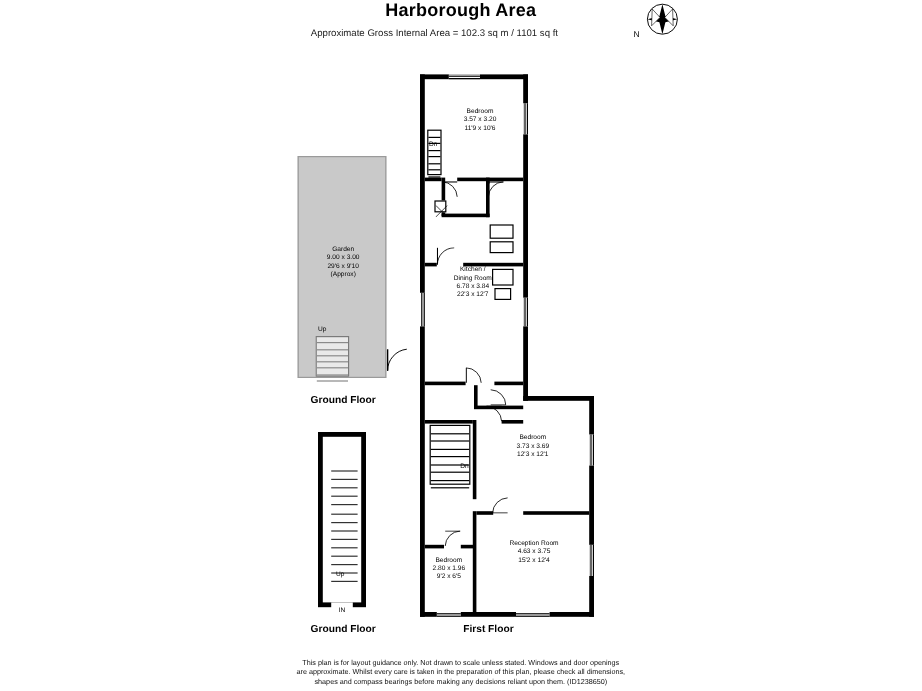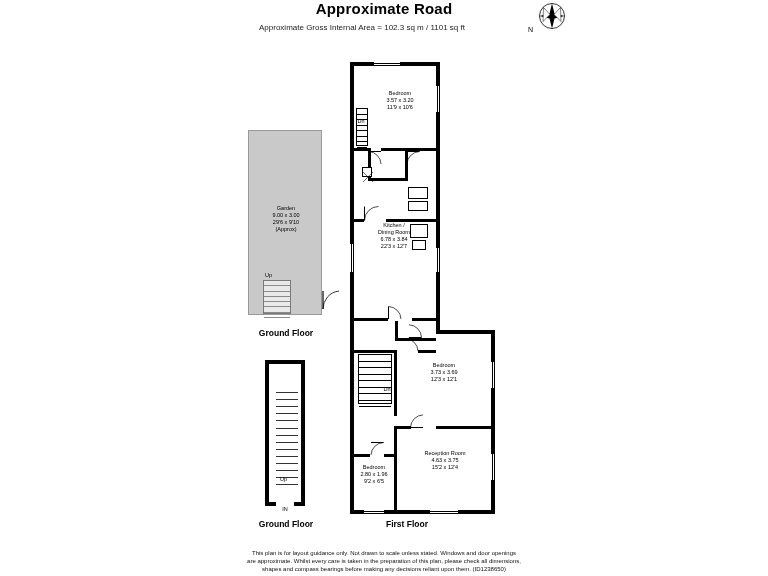--- a/index.html
+++ b/index.html
@@ -213,21 +213,21 @@
     font-size: 6px;
     line-height: 8px;
     color: #111;
   }
 </style>
 </head>
 <body>
 
 <div class="page">
 
-  <div class="title">Approximate Road</div>
+  <div class="title">Harborough Area</div>
   <div class="subtitle">Approximate Gross Internal Area = 102.3 sq m / 1101 sq ft</div>
 
   <div class="compass">
     <svg width="46" height="40" viewBox="0 0 46 40">
       <circle cx="25" cy="14" r="12.5" fill="none" stroke="#000" stroke-width="0.8"></circle>
       <path d="M25 1.5 L27.5 11.5 L37.5 14 L27.5 16.5 L25 26.5 L22.5 16.5 L12.5 14 L22.5 11.5 Z" fill="#000"></path>
       <path d="M16.5 5.5 L23 12.5 L16 19.5 Z" fill="#fff" stroke="#000" stroke-width="0.5"></path>
       <path d="M33.5 5.5 L27 12.5 L34 19.5 Z" fill="#fff" stroke="#000" stroke-width="0.5"></path>
     </svg>
     <div class="nlabel">N</div>

